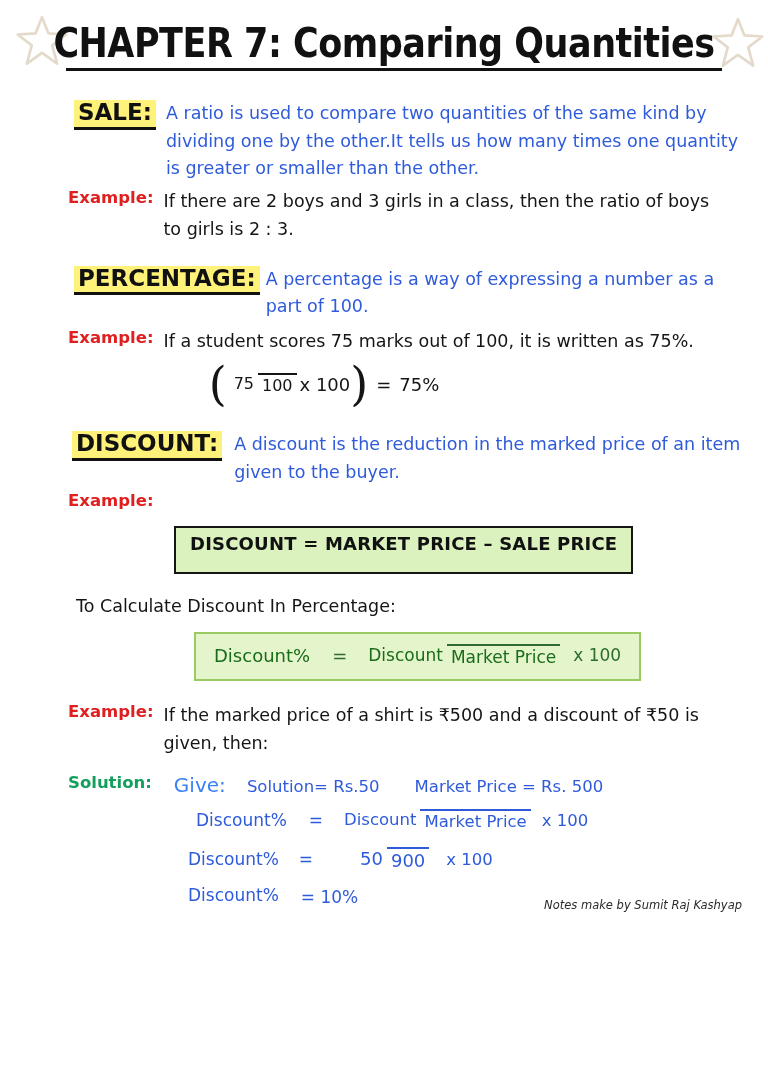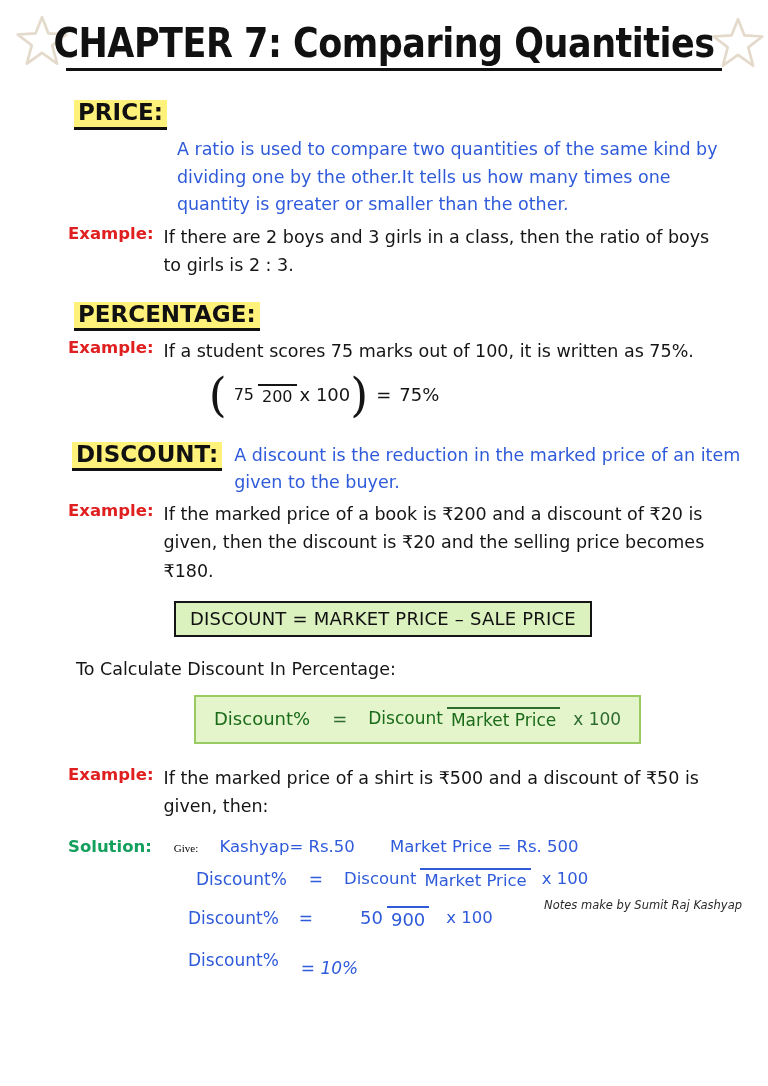--- a/index.html
+++ b/index.html
@@ -101,21 +101,21 @@
   }
   .body-text {
     color: #151515;
     font-size: 17.5px;
     line-height: 1.62;
   }
 
   
   .sec-ratio { margin-top: 14px; }
   .sec-ratio .head-row { margin-left: 50px; }
-  .ratio-def { margin-left: 10px; max-width: 580px; margin-top: 36px; }
+  .ratio-def { margin-left: 10px; max-width: 580px; }
   .ratio-example { margin-left: 44px; margin-top: 4px; }
   .ratio-example .txt { margin-left: 10px; max-width: 560px; }
 
   .sec-percentage { margin-top: 22px; }
   .sec-percentage .head-row { margin-left: 50px; }
   .pct-def { margin-left: 6px; max-width: 500px; }
   .pct-example { margin-left: 44px; margin-top: 6px; }
   .pct-example .txt { margin-left: 10px; }
 
   .formula-center {
@@ -148,22 +148,22 @@
   .sec-discount .head-row { margin-left: 48px; }
   .disc-def { margin-left: 12px; max-width: 520px; }
   .disc-example { margin-left: 44px; margin-top: 3px; }
   .disc-example .txt { margin-left: 10px; max-width: 590px; }
 
   .disc-box {
     margin: 16px 0 0 150px;
     display: inline-block;
     background: #DBF2BF;
     border: 2px solid #151515;
-    padding: 5px 14px 6px 14px;
-    font-weight: normal;
+    padding: 5px 14px 18px 14px;
+    font-weight: bold;
     font-size: 18px;
     color: #111111;
     letter-spacing: 0.2px;
   }
 
   .calc-line {
     margin: 22px 0 0 52px;
     font-size: 17.5px;
     color: #151515;
   }
@@ -183,37 +183,37 @@
   .pct-formula-box .frac .num,
   .pct-formula-box .frac .den { font-size: 17px; color: #1a6b1a; }
   .pct-formula-box .frac .den { border-top: 2px solid #2E6B2E; }
   .pct-formula-box .x100 { margin-left: 10px; font-size: 17px; }
 
   .shirt-example { margin-left: 44px; margin-top: 20px; }
   .shirt-example .txt { margin-left: 10px; max-width: 600px; }
 
   .solution-block { margin-left: 44px; margin-top: 16px; }
   .sol-give { margin-left: 22px; }
-  .sol-give .give { color: #000000; font-size: 11px; margin-right: 16px; font-family: Liberation Serif, serif; }
+  .sol-give .give { color: #3b82f6; font-size: 20px; margin-right: 16px; }
   .sol-give .item { color: #2F5BDB; font-size: 16.5px; margin-right: 30px; }
 
   .sol-row2 { margin-top: 12px; margin-left: 128px; display: flex; align-items: center; color: #2F5BDB; }
   .sol-row2 .eq { margin: 0 14px 0 22px; font-size: 17px; }
   .sol-row2 .frac .num, .sol-row2 .frac .den { font-size: 16.5px; }
   .sol-row2 .frac .den { border-top: 2px solid #2F5BDB; }
   .sol-row2 .x100 { margin-left: 8px; font-size: 16.5px; }
 
   .sol-row3 { margin-top: 16px; margin-left: 120px; display: flex; align-items: center; color: #2F5BDB; }
   .sol-row3 .eq { margin: 0 40px 0 20px; font-size: 17px; }
   .sol-row3 .frac .num, .sol-row3 .frac .den { font-size: 18px; }
   .sol-row3 .frac .den { border-top: 2px solid #2F5BDB; }
   .sol-row3 .x100 { margin-left: 14px; font-size: 16.5px; }
 
   .sol-row4 { margin-top: 12px; margin-left: 120px; display: flex; align-items: center; color: #2F5BDB; font-size: 17px; }
-  .sol-row4 .eq { margin: 16px 14px 0 22px; font-style: italic; }
+  .sol-row4 .eq { margin: 4px 14px 0 22px; }
 
   .lbl-text { font-size: 17px; }
 
   .footer {
     position: absolute;
     right: 26px;
     bottom: 12px;
     font-size: 11.5px;
     color: #2a2a2a;
     font-style: italic;
@@ -233,61 +233,61 @@
       <path d="M50 6 L62 36 L95 38 L69 58 L78 92 L50 72 L22 92 L31 58 L5 38 L38 36 Z" fill="#FFFFFF" stroke="#E4DACB" stroke-width="5" stroke-linejoin="round"></path>
     </svg>
     <div class="title-text">CHAPTER 7: Comparing Quantities</div>
     <div class="title-underline"></div>
   </div>
 
   <div class="content">
 
     <div class="sec-ratio">
       <div class="row head-row">
-        <div class="heading">PRICE:</div>
+        <div class="heading">SALE:</div>
         <div class="def ratio-def">A ratio is used to compare two quantities of the same kind by dividing one by the other.It tells us how many times one quantity is greater or smaller than the other.</div>
       </div>
       <div class="row ratio-example">
         <div class="example-label">Example:</div>
         <div class="body-text txt">If there are 2 boys and 3 girls in a class, then the ratio of boys to girls is 2 : 3.</div>
       </div>
     </div>
 
     <div class="sec-percentage">
       <div class="row head-row">
         <div class="heading">PERCENTAGE:</div>
+        <div class="def pct-def">A percentage is a way of expressing a number as a part of 100.</div>
       </div>
       <div class="row pct-example">
         <div class="example-label">Example:</div>
         <div class="body-text txt">If a student scores 75 marks out of 100, it is written as 75%.</div>
       </div>
 
       <div class="formula-center">
         <span class="paren">(</span>
         <span class="inline-mid">
           <span class="frac">
             <span class="num">75</span>
-            <span class="den">200</span>
+            <span class="den">100</span>
           </span>
           <span>x 100</span>
         </span>
         <span class="paren">)</span>
         <span class="inline-mid" style="margin-left:8px;">=</span>
         <span class="inline-mid" style="margin-left:8px;text-align:right;">75%</span>
       </div>
     </div>
 
     <div class="sec-discount">
       <div class="row head-row">
         <div class="heading">DISCOUNT:</div>
         <div class="def disc-def">A discount is the reduction in the marked price of an item given to the buyer.</div>
       </div>
       <div class="row disc-example">
         <div class="example-label">Example:</div>
-        <div class="body-text txt">If the marked price of a book is ₹200 and a discount of ₹20 is given, then the discount is ₹20 and the selling price becomes ₹180.</div>
       </div>
 
       <div class="disc-box">DISCOUNT = MARKET PRICE – SALE PRICE</div>
 
       <div class="calc-line">To Calculate Discount In Percentage:</div>
 
       <div class="pct-formula-box">
         <span class="lbl">Discount%</span>
         <span class="eq">=</span>
         <span class="frac">
@@ -301,21 +301,21 @@
         <div class="example-label">Example:</div>
         <div class="body-text txt">If the marked price of a shirt is ₹500 and a discount of ₹50 is given, then:</div>
       </div>
 
       
       <div class="solution-block">
         <div class="row">
           <div class="solution-label">Solution:</div>
           <div class="sol-give">
             <span class="give">Give:</span>
-            <span class="item">Kashyap= Rs.50</span>
+            <span class="item">Solution= Rs.50</span>
             <span class="item">Market Price = Rs. 500</span>
           </div>
         </div>
 
         <div class="sol-row2">
           <span class="lbl-text">Discount%</span>
           <span class="eq">=</span>
           <span class="frac">
             <span class="num">Discount</span>
             <span class="den">Market Price</span>

